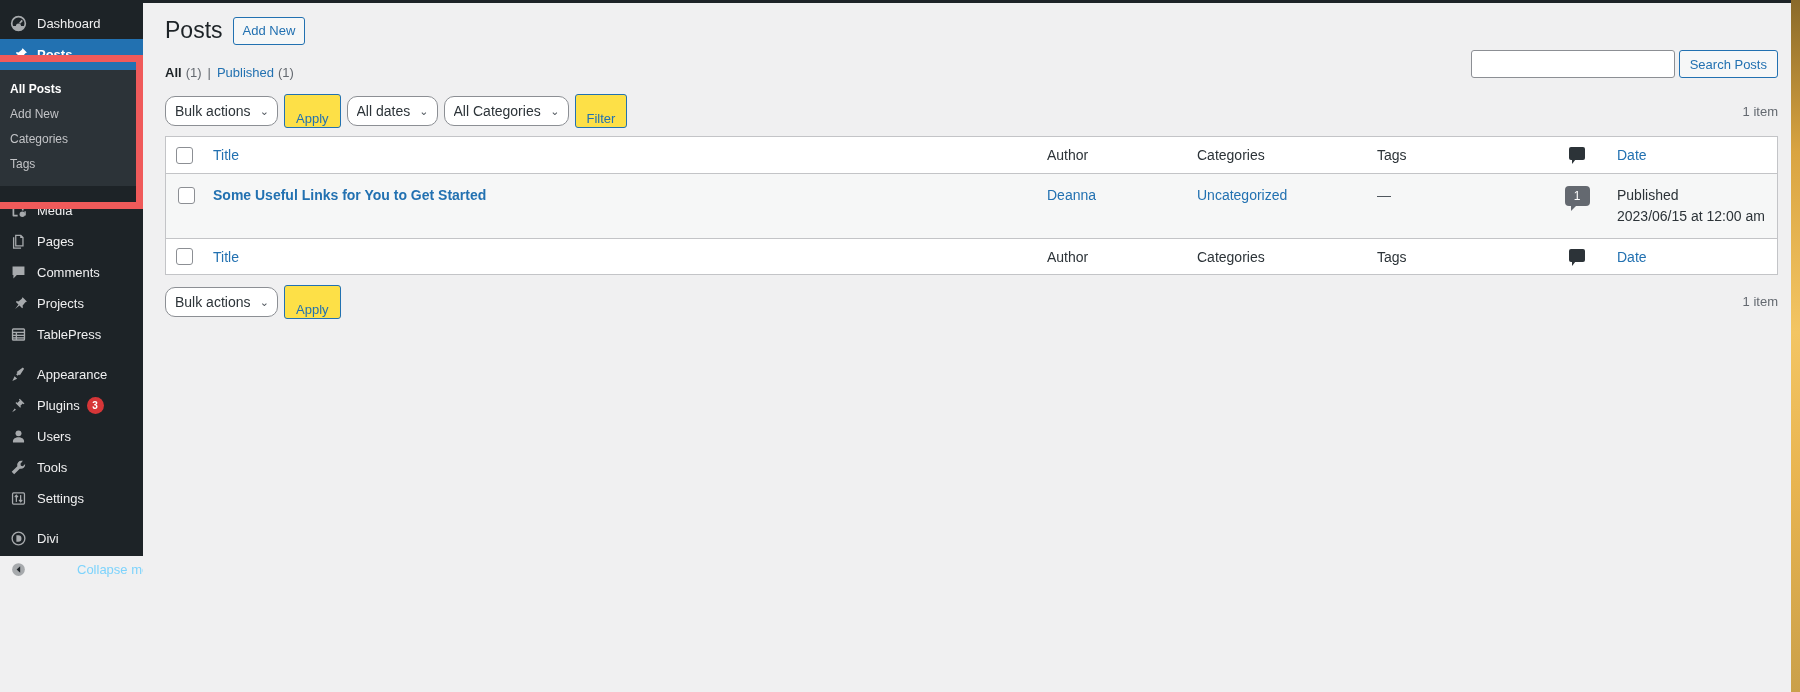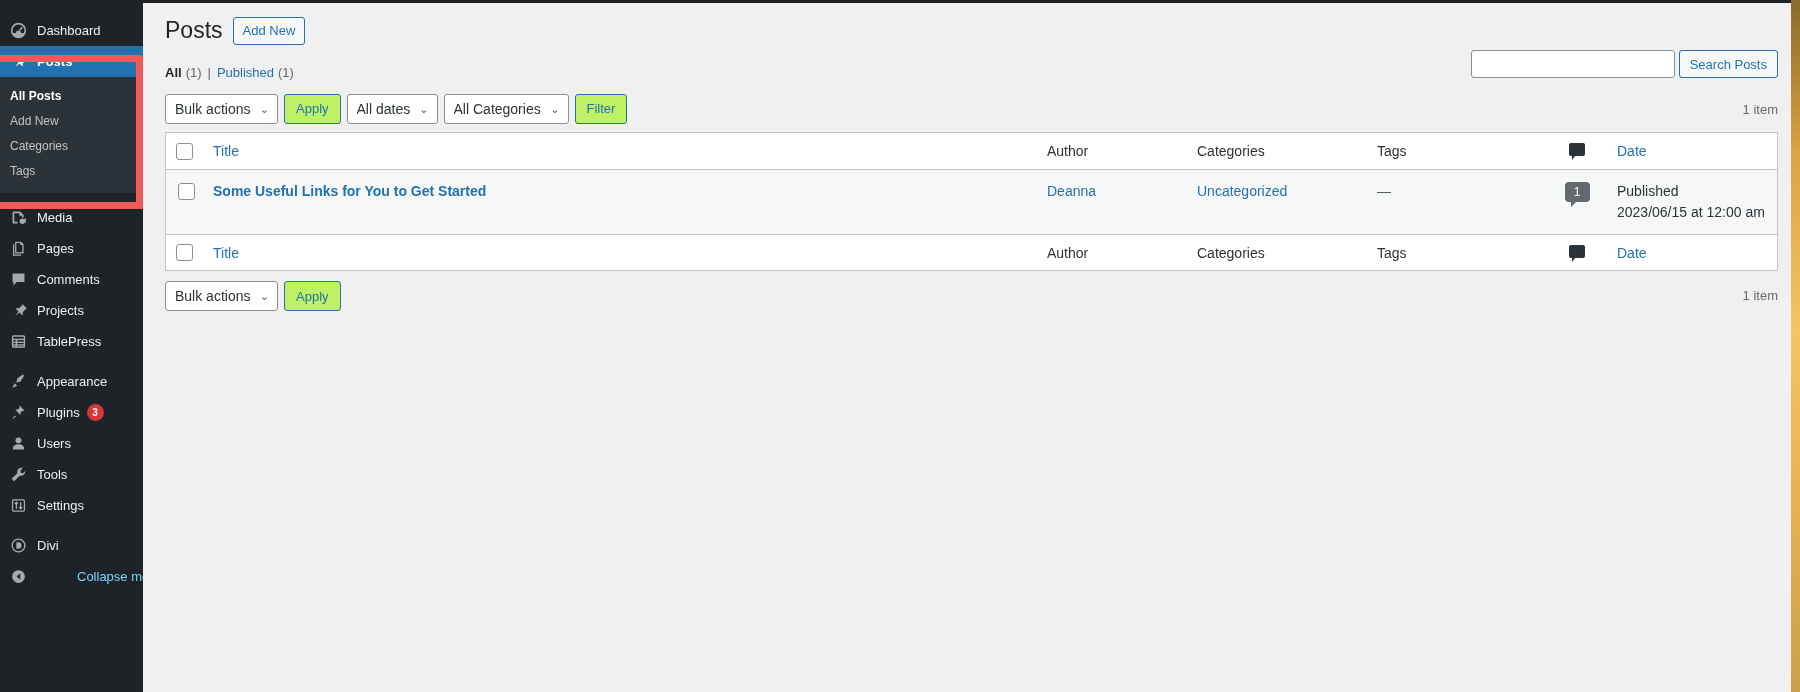--- a/index.html
+++ b/index.html
@@ -16,23 +16,23 @@
     display: flex;
     background: #f0f0f1;
   }
 
   
   #sidebar {
     width: 143px;
     min-width: 143px;
     background: #1d2327;
     color: #f0f0f1;
-    height: 692px;
+    height: 556px;
     position: relative;
-    padding-top: 15px;
+    padding-top: 8px;
     font-size: 13px;
   }
   .menu-item {
     display: flex;
     align-items: center;
     height: 31px;
     padding-left: 8px;
     color: #f0f0f1;
     font-size: 13px;
     line-height: 1;
@@ -213,46 +213,46 @@
     align-items: center;
     padding: 8px 0 8px 0;
     position: relative;
   }
   .tablenav.bottom { padding-top: 10px; }
   .sel {
     appearance: none;
     -webkit-appearance: none;
     background: #fff;
     border: 1px solid #8c8f94;
-    border-radius: 3px;
+    border-radius: 10px;
     height: 30px;
     font-size: 14px;
     color: #2c3338;
     padding: 0 26px 0 9px;
     margin-right: 6px;
     font-family: "Liberation Sans", sans-serif;
     cursor: pointer;
   }
   .sel-wrap { position: relative; display: inline-block; }
   .sel-wrap .chev {
     position: absolute;
     right: 15px; top: 50%;
     transform: translateY(-50%);
     pointer-events: none;
     color: #50575e;
     font-size: 11px;
   }
   .btn-secondary {
-    background: #bef264;
+    background: #fde047;
     border: 1px solid #2271b1;
     color: #2271b1;
     border-radius: 3px;
     height: 30px;
     font-size: 13px;
-    padding: 2px 11px;
+    padding: 16px 11px;
     margin-right: 6px;
     cursor: pointer;
     font-family: "Liberation Sans", sans-serif;
   }
   .displaying-num {
     position: absolute;
     right: 0;
     top: 50%;
     transform: translateY(-50%);
     font-size: 13px;

